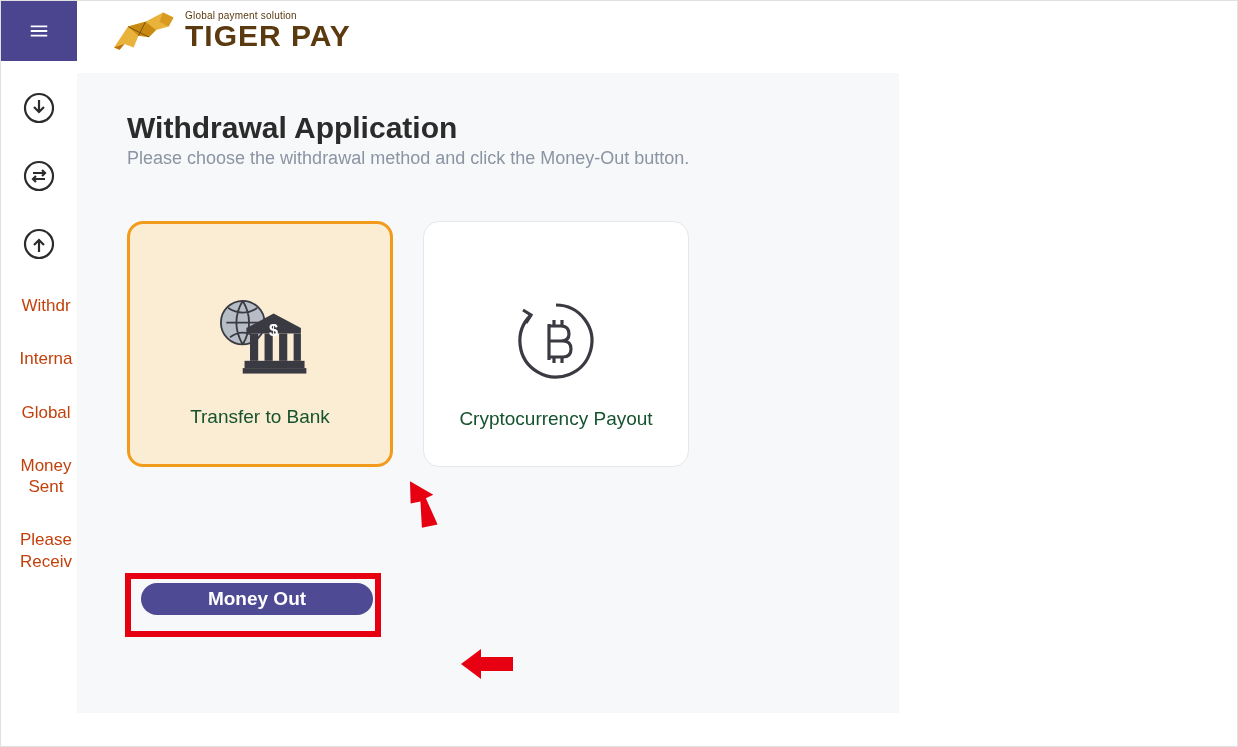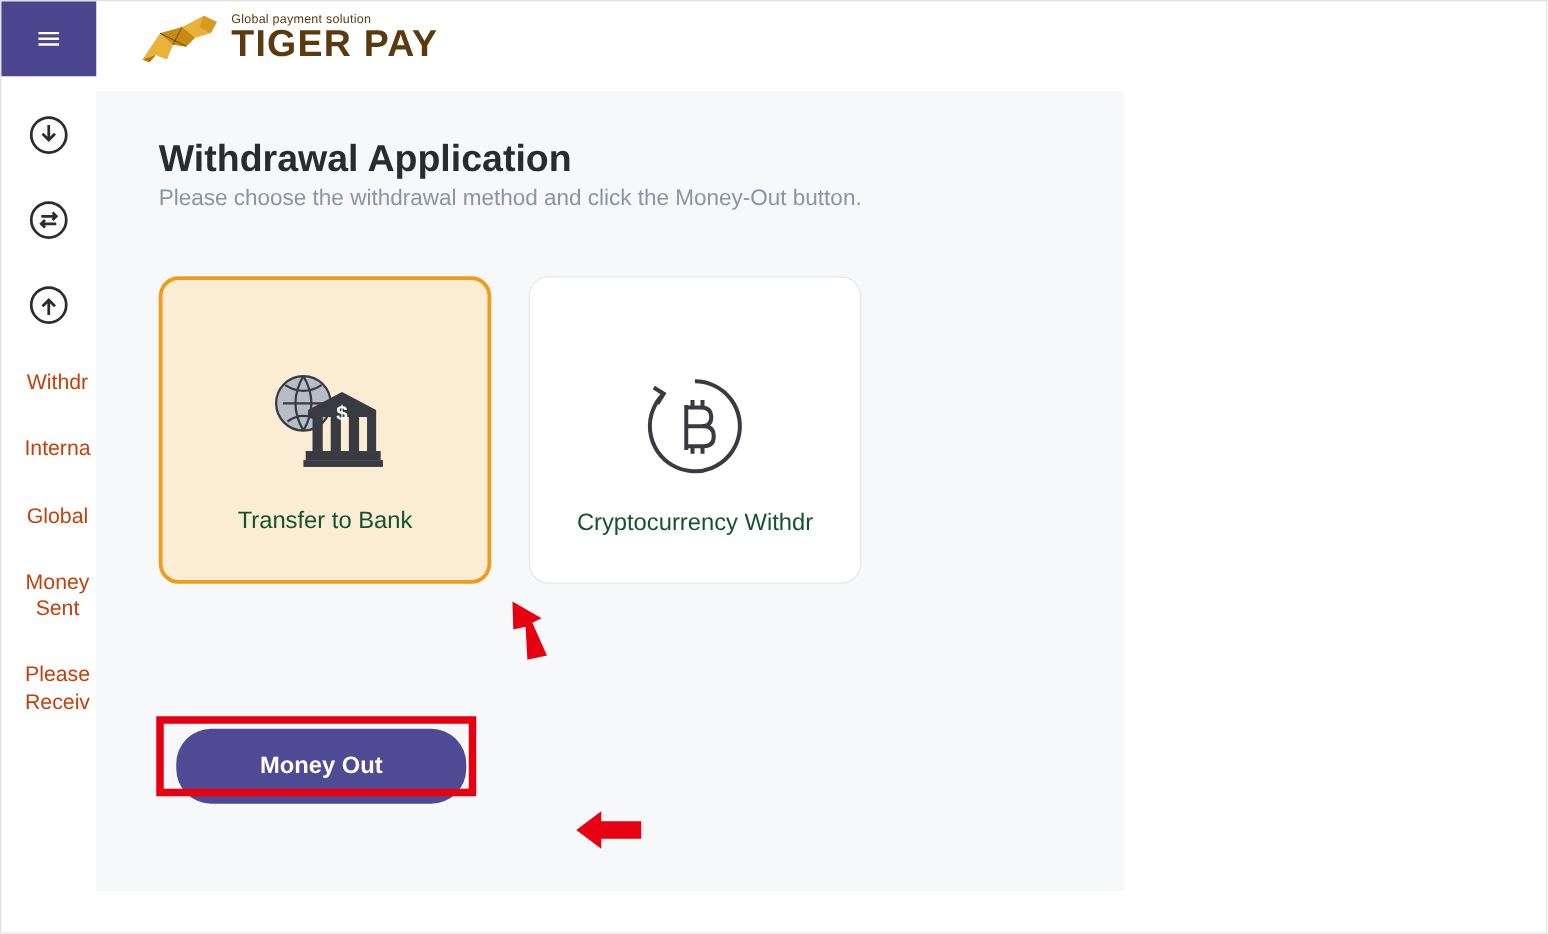--- a/index.html
+++ b/index.html
@@ -145,21 +145,21 @@
     font-size: 19px;
     color: #14532d;
   }
   .money-out-wrap {
     position: relative;
     margin-top: 116px;
     width: 260px;
   }
   .money-out-btn {
     width: 232px;
-    height: 60px;
+    height: 32px;
     background: #4f4a94;
     color: #fff;
     border: none;
     border-radius: 28px;
     font-size: 19px;
     font-weight: 700;
     cursor: pointer;
     display: block;
     margin: 0 auto;
   }
@@ -283,21 +283,21 @@
                 <polyline points="10,12 18,17 13,25" fill="none"></polyline>
                 <g stroke-width="3.2">
                   <path d="M36 28 h12 q8 0 8 8 q0 7 -8 7 h-12 M36 43 h14 q8 0 8 8 q0 8 -8 8 h-14 M36 26 v36"></path>
                   <line x1="41" y1="22" x2="41" y2="28"></line>
                   <line x1="49" y1="22" x2="49" y2="28"></line>
                   <line x1="41" y1="59" x2="41" y2="65"></line>
                   <line x1="49" y1="59" x2="49" y2="65"></line>
                 </g>
               </svg>
             </div>
-            <div class="card-label">Cryptocurrency Withdr</div>
+            <div class="card-label">Cryptocurrency Payout</div>
           </div>
         </div>
 
         <div class="money-out-wrap">
           <button class="money-out-btn">Money Out</button>
           <div class="highlight-box"></div>
         </div>
       </div>
     </div>
   </div>

